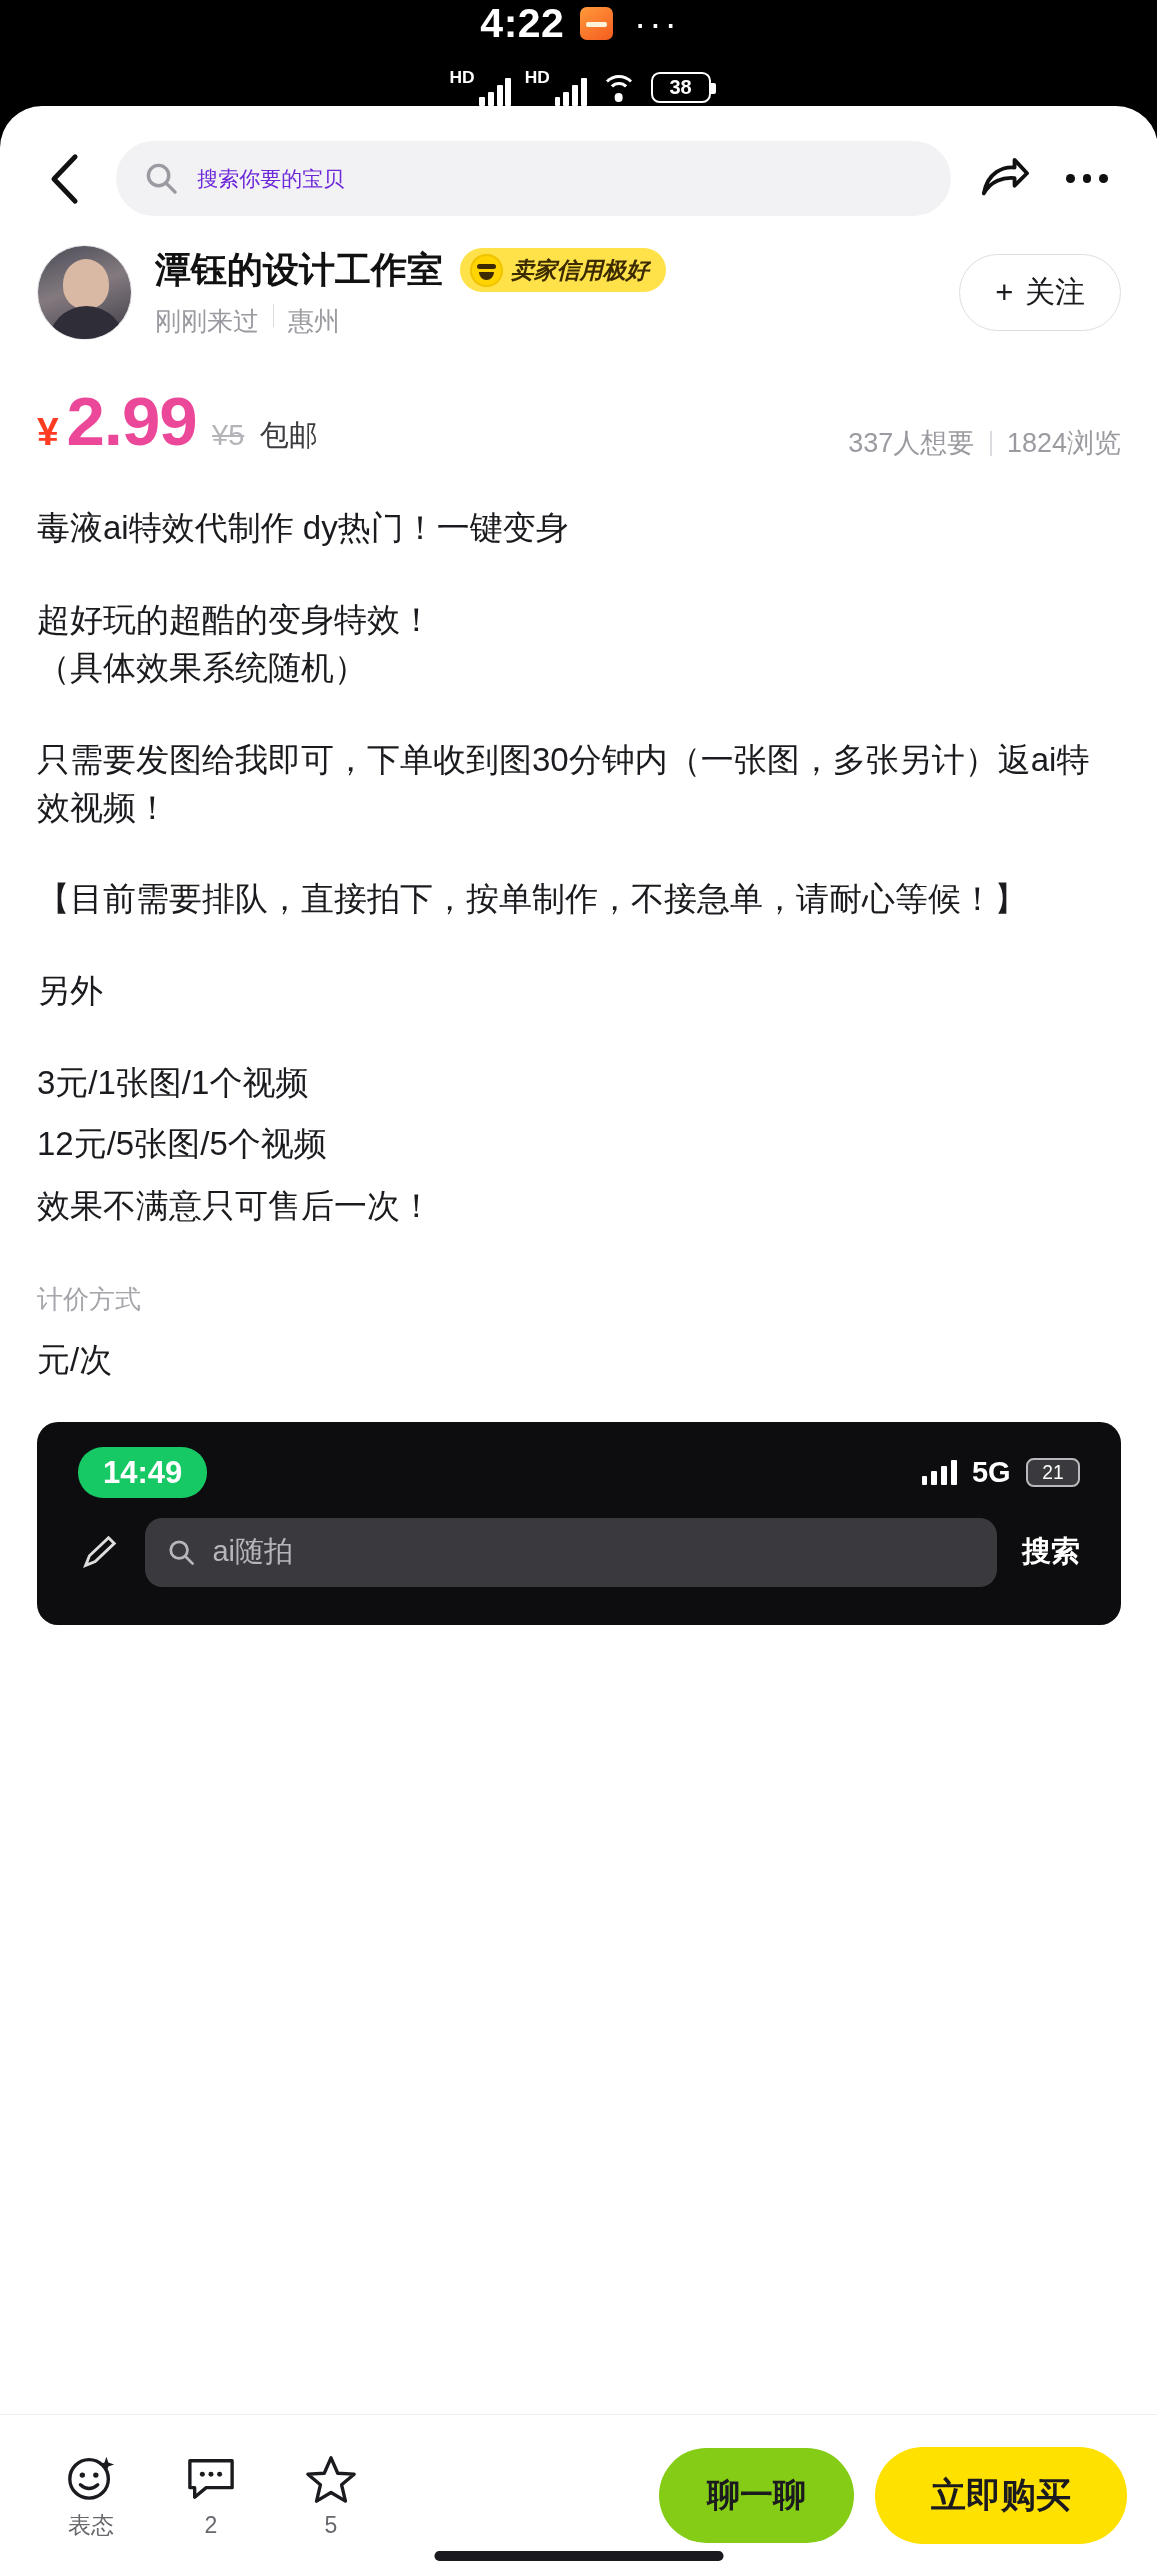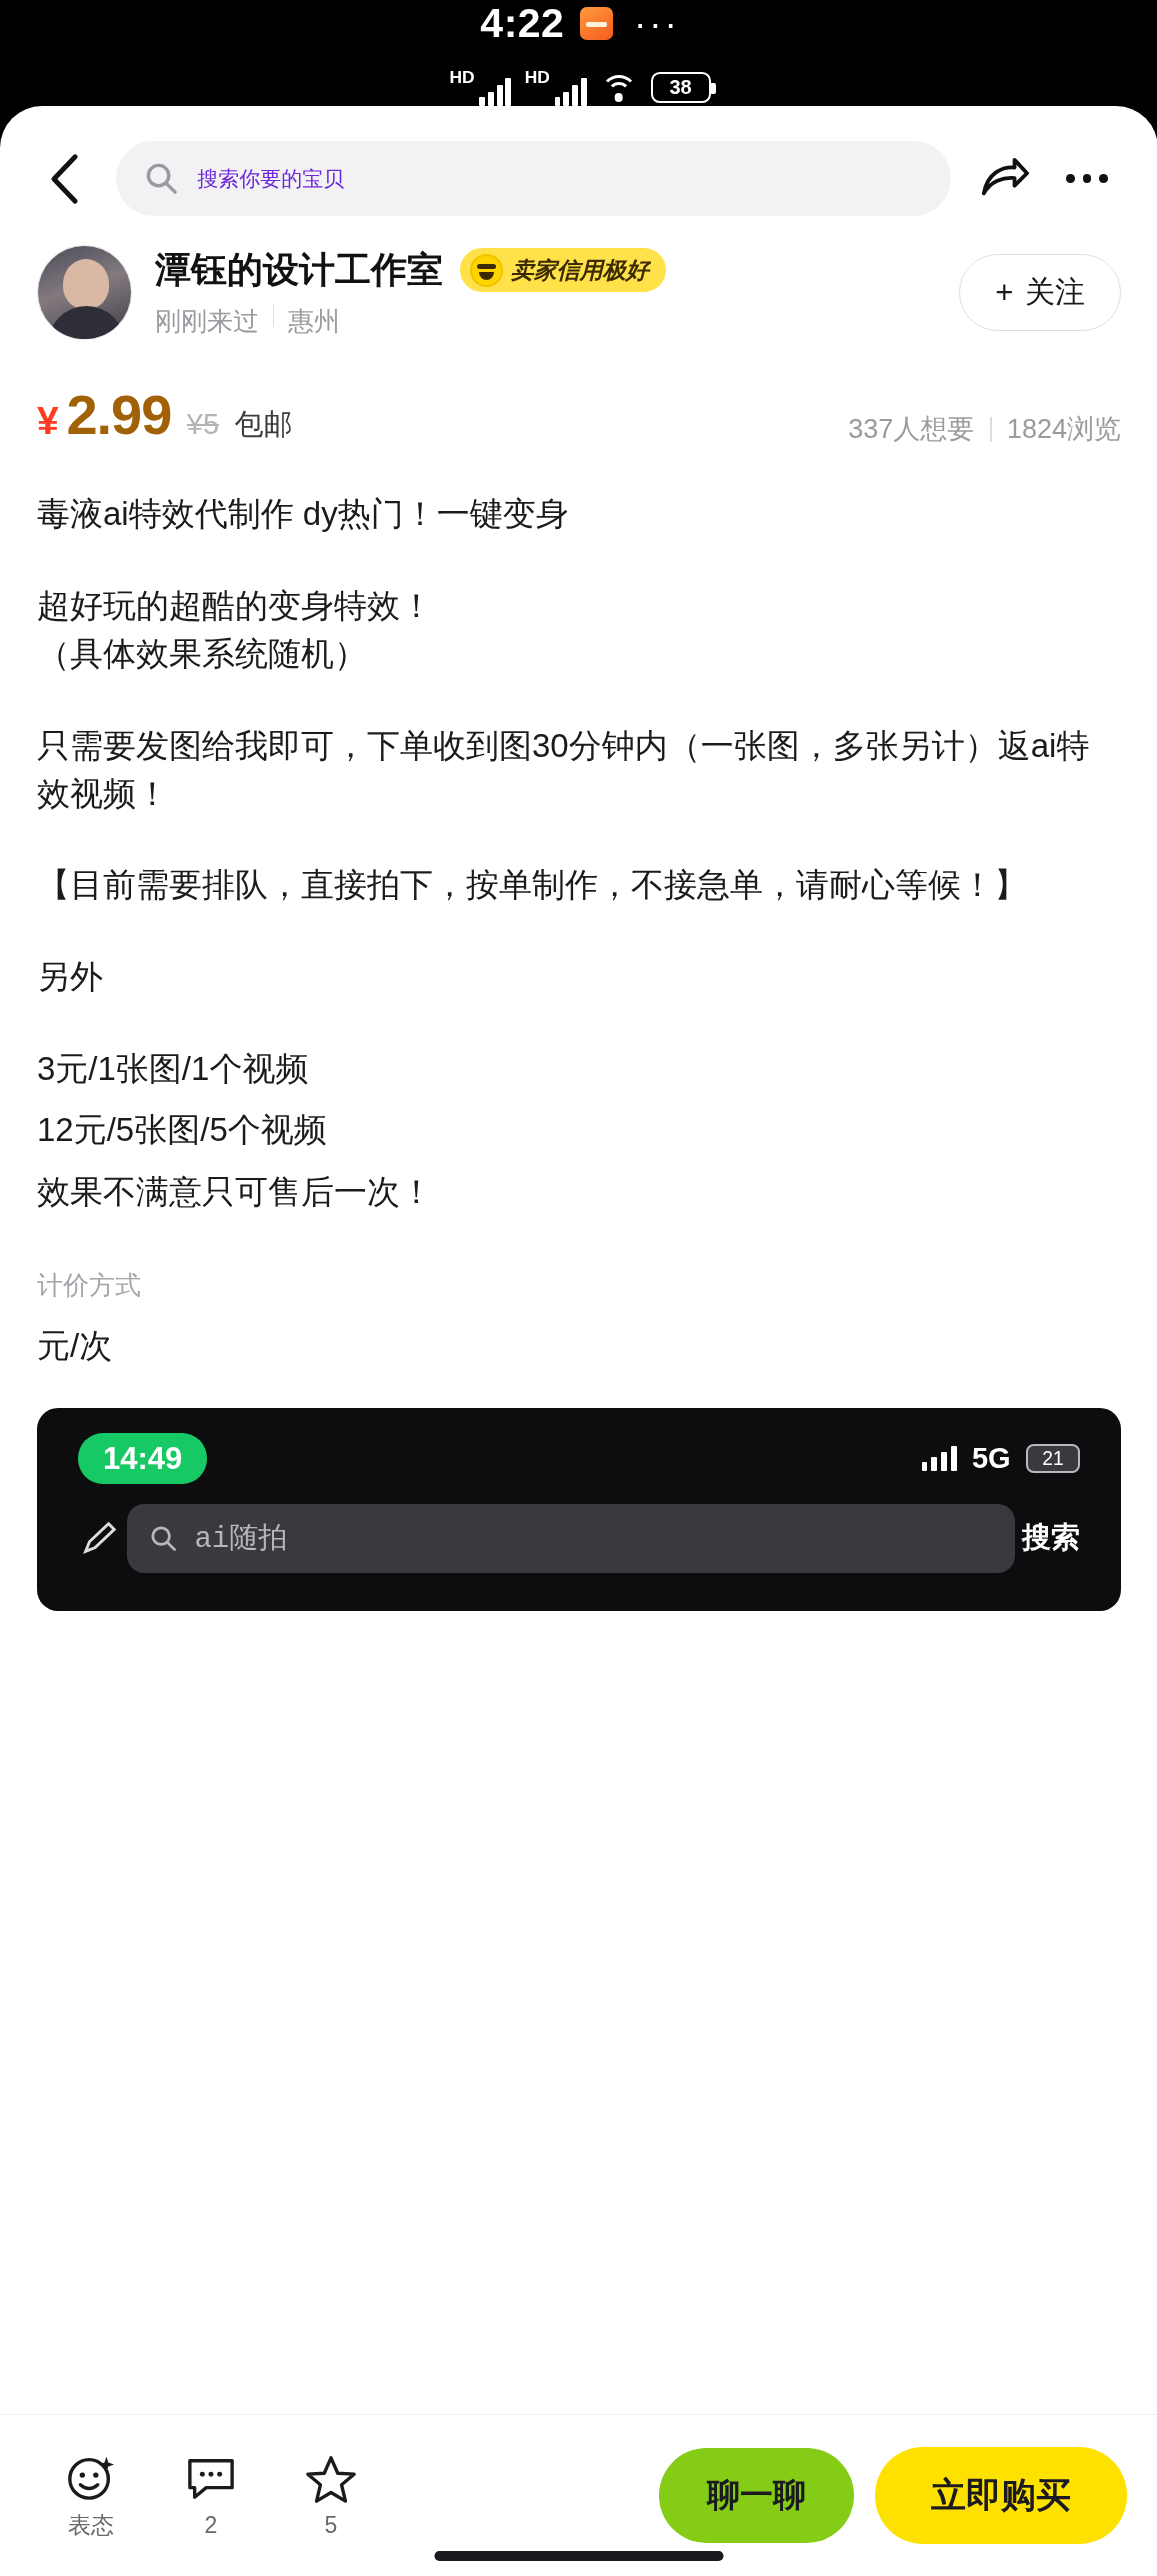--- a/index.html
+++ b/index.html
@@ -149,21 +149,21 @@
   }
   .follow-plus { font-size: 31px; line-height: 1; font-weight: 400; }
 
   
   .pricerow {
     display: flex; align-items: flex-end; justify-content: space-between;
     padding: 33px 37px 7.7px 37px;
   }
   .price-left { display: flex; align-items: baseline; gap: 15.4px; }
   .cny { color:#ff3b21; font-size: 39px; font-weight: 800; }
-  .price-main { color:#a16207; font-size: 56px; font-weight: 800; letter-spacing: -1px; margin-left:-7.7px;}
+  .price-main { color:#ec4899; font-size: 69px; font-weight: 800; letter-spacing: -1px; margin-left:-7.7px;}
   .price-old { color:#b3b3b8; font-size: 29px; text-decoration: line-through; }
   .free-ship { color:#3b3b40; font-size: 29px; }
   .price-right { display:flex; align-items:center; gap:15.4px; color:#9a9aa0; font-size: 27px;}
   .pr-sep { width:1.9px; height:25px; background:#dcdce0; display:block;}
 
   
   .desc {
     padding: 35px 37px 0 37px;
     font-size: 33px;
     line-height: 1.45;
@@ -203,21 +203,21 @@
   .m-bars i:nth-child(2){height:14.5px;}
   .m-bars i:nth-child(3){height:19.3px;}
   .m-bars i:nth-child(4){height:25px;}
   .m-5g { font-size: 29px; font-weight: 600;}
   .m-bat {
     width: 54px; height: 29px; border: 2.9px solid #b9b9bd; border-radius: 7.7px;
     display:flex; align-items:center; justify-content:center; font-size: 19.3px; color:#fff;
     background:#3a3a3e;
   }
   .media-searchrow {
-    margin-top: 19.3px; display:flex; align-items:center; gap: 7px; padding: 0 41px; font-family: Liberation Mono, monospace;
+    margin-top: 19.3px; display:flex; align-items:center; gap: 25px; padding: 0 41px;
   }
   .m-pen { width: 42px; height: 42px; flex:none;}
   .m-search {
     flex: 1; height: 69px; background:#3a3a3e; border-radius: 17.4px;
     display:flex; align-items:center; gap:17.4px; padding: 0 23px;
     color:#b6b6bb; font-size: 29px;
   }
   .m-searchbtn { color:#fff; font-size: 29px; font-weight: 600; flex:none;}
 
   

